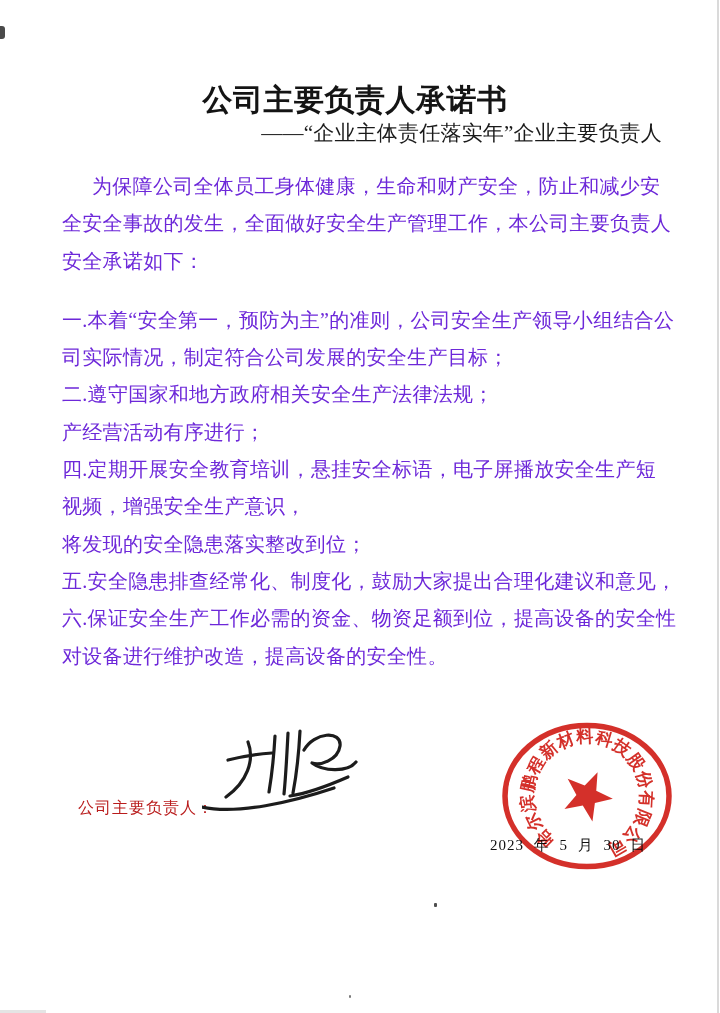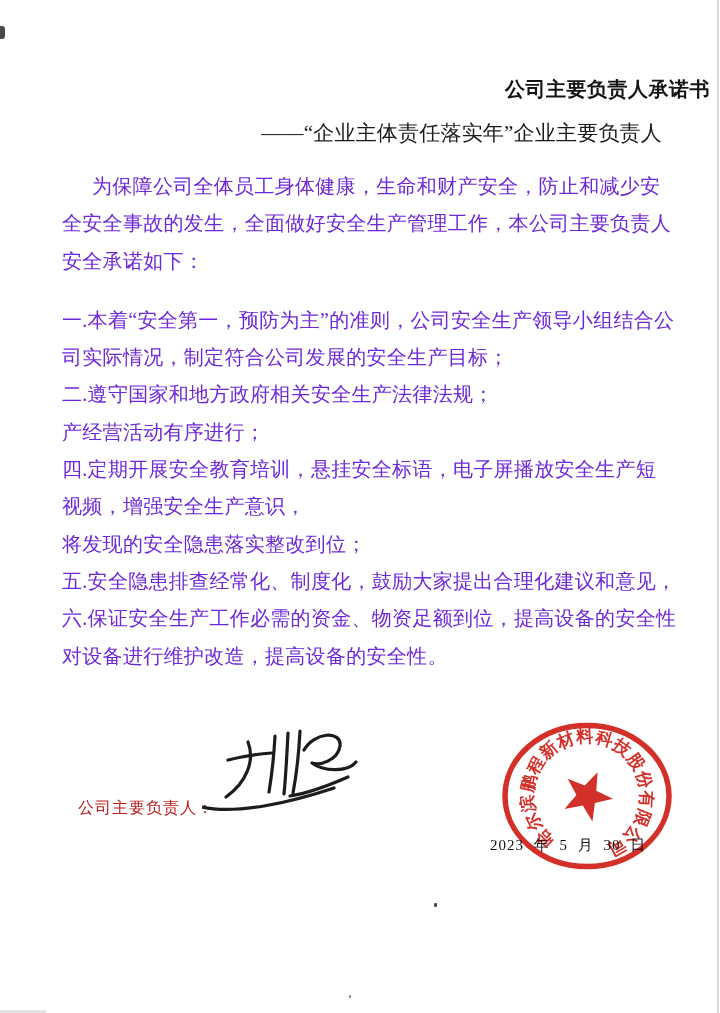--- a/index.html
+++ b/index.html
@@ -7,22 +7,22 @@
     position:relative;
     width:720px;height:1013px;
     background:#ffffff;
     margin:0 auto;
     overflow:hidden;
     font-family:"Liberation Serif","DejaVu Serif",serif;
     color:#1f1f1f;
   }
   .title{
     position:absolute;top:72px;left:0;right:10px;
-    margin:0;text-align:right;
-    font-size:20px;font-weight:700;letter-spacing:0.5px;
+    margin:11px;text-align:center;
+    font-size:30px;font-weight:700;letter-spacing:0.5px;
     line-height:34px;color:#141414;
   }
   .subtitle{
     position:absolute;top:120px;right:58px;
     font-size:21px;letter-spacing:0.2px;line-height:26px;
     color:#1a1a1a;white-space:nowrap;text-align:right;
   }
   .body-block{
     position:absolute;left:62px;top:168px;width:600px;
   }

